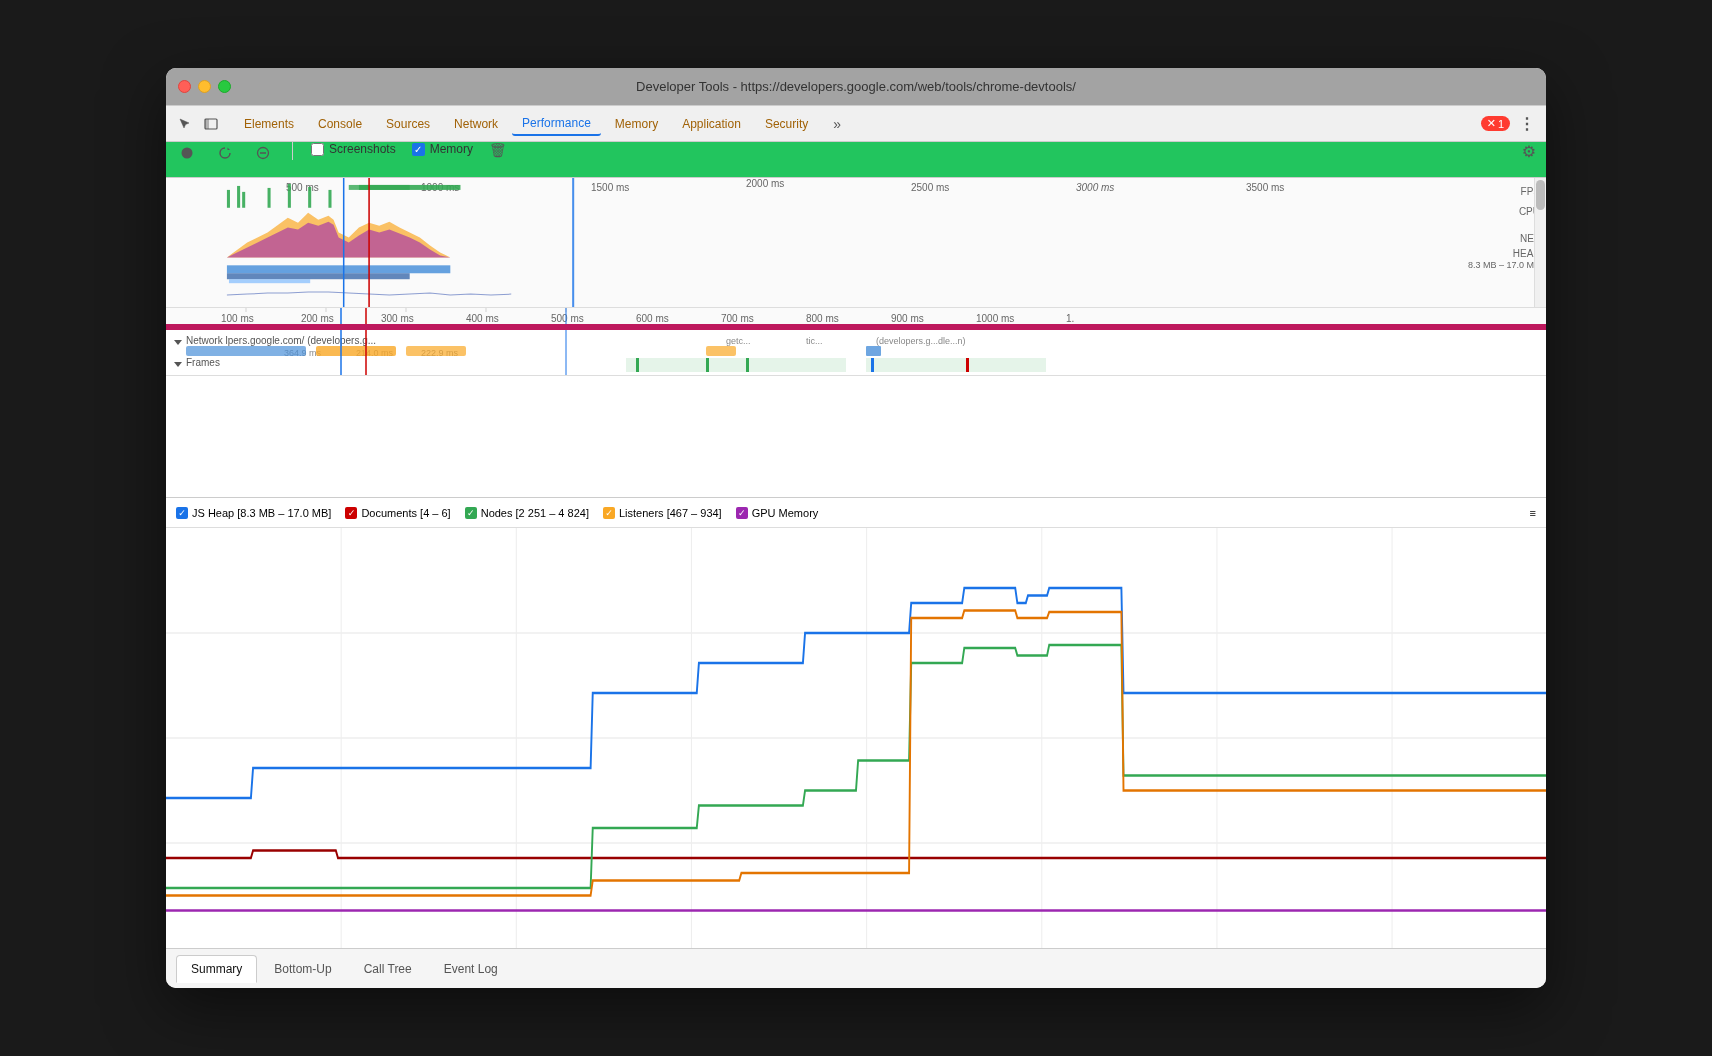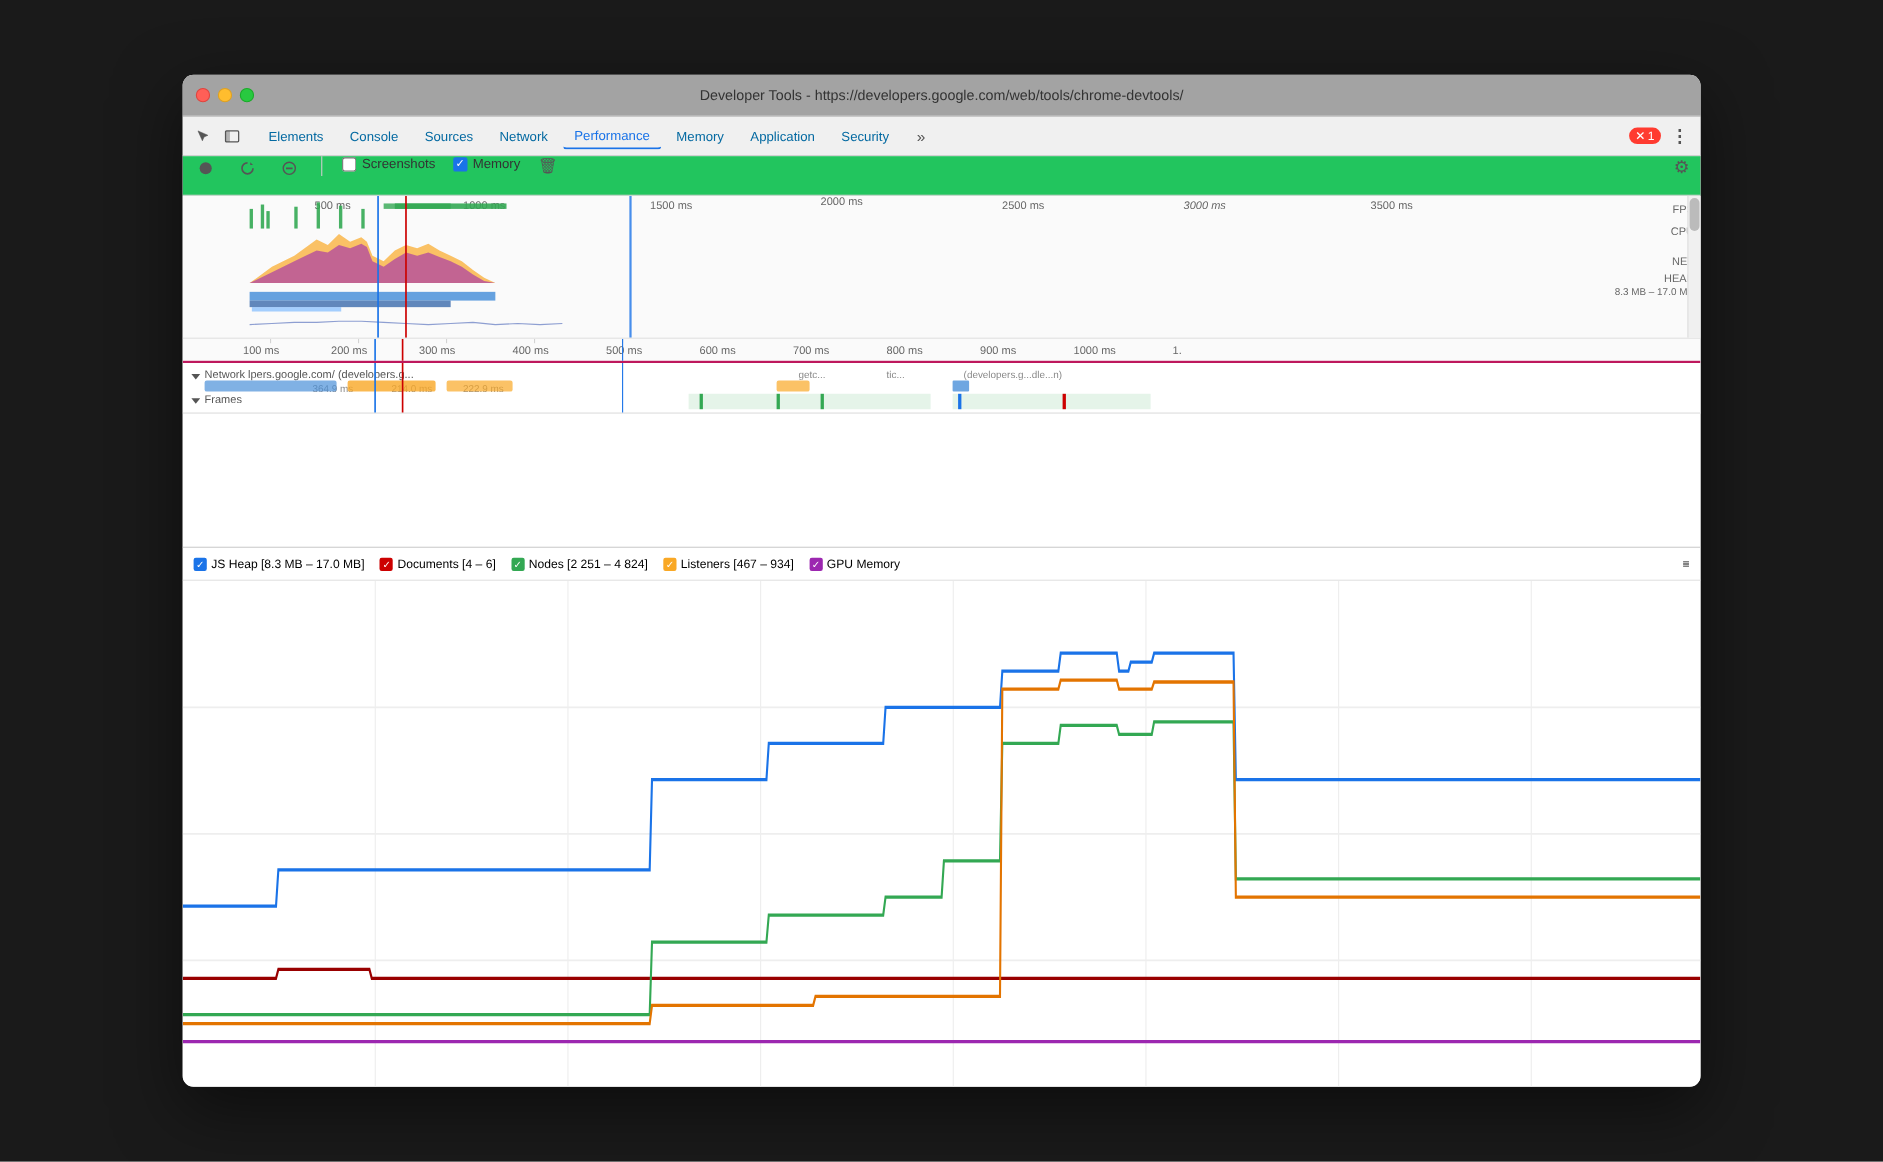--- a/index.html
+++ b/index.html
@@ -76,21 +76,21 @@
       align-items: center;
       justify-content: center;
       color: #555;
       font-size: 14px;
       cursor: pointer;
       border-radius: 3px;
     }
     .tab {
       padding: 4px 10px;
       font-size: 12px;
-      color: #0369a1;
+      color: #a16207;
       cursor: pointer;
       border-radius: 3px;
       white-space: nowrap;
     }
     .tab.active {
       color: #1a73e8;
       border-bottom: 2px solid #1a73e8;
       font-weight: 500;
     }
     .tab-bar-right {
@@ -426,21 +426,21 @@
         <line x1="200" y1="0" x2="200" y2="130" stroke="#cc0000" stroke-width="1.5"></line>
 
         <rect x="400" y="0" width="2" height="130" fill="#1a73e8" opacity="0.8"></rect>
       </svg>
 
       <div class="scrollbar-track">
         <div class="scrollbar-thumb"></div>
       </div>
     </div>
 
-    <div class="timeline-ruler-bottom" style="height:22px; background:#fafafa; border-bottom:2px solid #be185d; position:relative; overflow:hidden;">
+    <div class="timeline-ruler-bottom" style="height:22px; background:#fafafa; border-bottom:6px solid #be185d; position:relative; overflow:hidden;">
       <svg width="100%" height="22">
         <text x="55" y="14" font-size="10" fill="#666">100 ms</text>
         <text x="135" y="14" font-size="10" fill="#666">200 ms</text>
         <text x="215" y="14" font-size="10" fill="#666">300 ms</text>
         <text x="300" y="14" font-size="10" fill="#666">400 ms</text>
         <text x="385" y="14" font-size="10" fill="#666">500 ms</text>
         <text x="470" y="14" font-size="10" fill="#666">600 ms</text>
         <text x="555" y="14" font-size="10" fill="#666">700 ms</text>
         <text x="640" y="14" font-size="10" fill="#666">800 ms</text>
         <text x="725" y="14" font-size="10" fill="#666">900 ms</text>
@@ -541,13 +541,19 @@
       <polyline points="0,220 80,220 82,215 82,215 160,215 162,220 162,220 400,220 402,220 1300,220" stroke="#990000" stroke-width="1.8" fill="none"></polyline>
 
       <polyline points="0,240 400,240 402,200 500,200 502,185 600,185 602,175 650,175 652,155 700,155 702,90 750,90 752,80 800,80 802,85 830,85 832,78 900,78 902,165 1300,165" stroke="#33a853" stroke-width="1.8" fill="none"></polyline>
 
       <polyline points="0,245 400,245 402,235 500,235 540,235 542,230 600,230 660,230 700,230 702,60 750,60 752,55 800,55 802,60 830,60 832,56 900,56 902,175 1300,175" stroke="#e37400" stroke-width="1.8" fill="none"></polyline>
 
       <polyline points="0,255 1300,255" stroke="#9c27b0" stroke-width="1.8" fill="none"></polyline>
     </svg>
   </div>
 
+  <div class="bottom-tabs">
+    <div class="bottom-tab active">Summary</div>
+    <div class="bottom-tab">Bottom-Up</div>
+    <div class="bottom-tab">Call Tree</div>
+    <div class="bottom-tab">Event Log</div>
+  </div>
 </div>
 
 </body></html>

